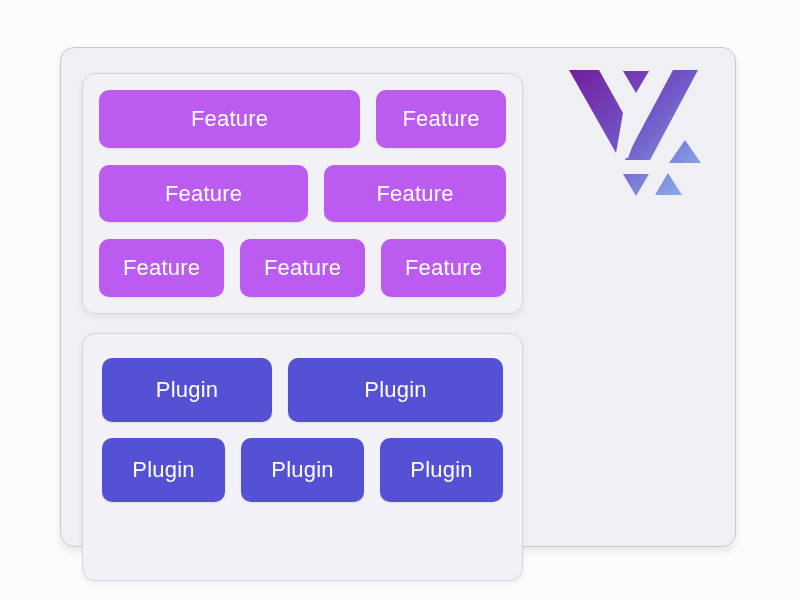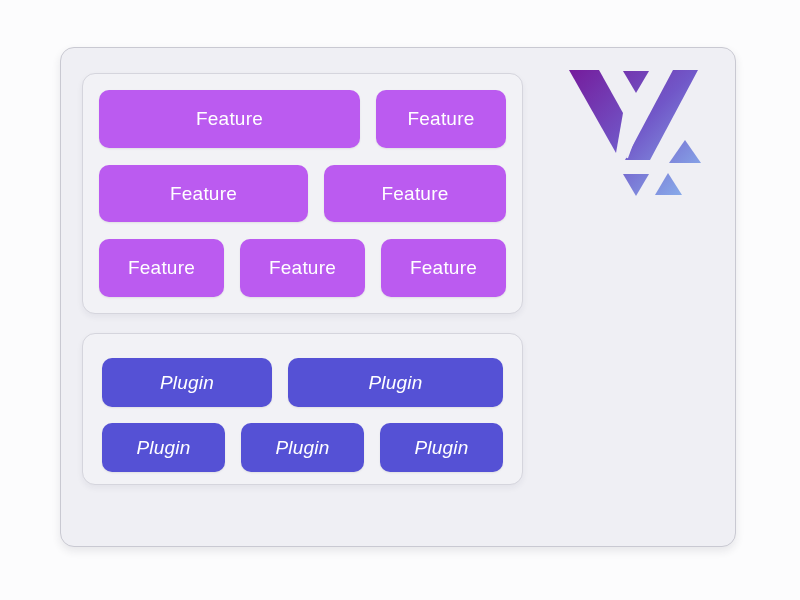--- a/index.html
+++ b/index.html
@@ -18,28 +18,28 @@
   }
   .card{
     position:absolute;left:21px;width:441px;
     background:var(--card-bg,#f2f2f6);
     border:1px solid #d5d5dd;border-radius:13px;
     box-shadow:0 3px 6px rgba(40,40,60,.06);
     box-sizing:border-box;
     display:flex;flex-direction:column;
   }
   .features-card{top:25px;height:241px;padding:16px;gap:17px;}
-  .plugins-card{top:285px;height:152px;padding:24px 19px 12px;gap:16px;font-style:italic;}
+  .plugins-card{top:285px;height:248px;padding:24px 19px 12px;gap:16px;}
   .row{display:flex;gap:16px;width:100%;}
   .features-card .row{height:58px;}
   .plugins-card .row{height:64px;}
   .btn{
     display:flex;align-items:center;justify-content:center;
     border-radius:10px;color:#ffffff;
-    font-size:19px;font-weight:500;letter-spacing:.2px;
+    font-size:22px;font-weight:500;letter-spacing:.2px;
     box-shadow:0 1px 2px rgba(0,0,0,.08);
     cursor:default;user-select:none;
   }
   .feature-btn{background:var(--feature,#bb5bf0);}
   .plugin-btn{background:var(--plugin,#5551d5);}
   .w-f1{width:261px;} .w-f2{flex:1;}
   .w-f3{width:209px;} .w-f4{flex:1;}
   .w-f5,.w-f6,.w-f7{flex:1;}
   .w-p1{width:170px;} .w-p2{flex:1;}
   .w-p3,.w-p4,.w-p5{flex:1;}

